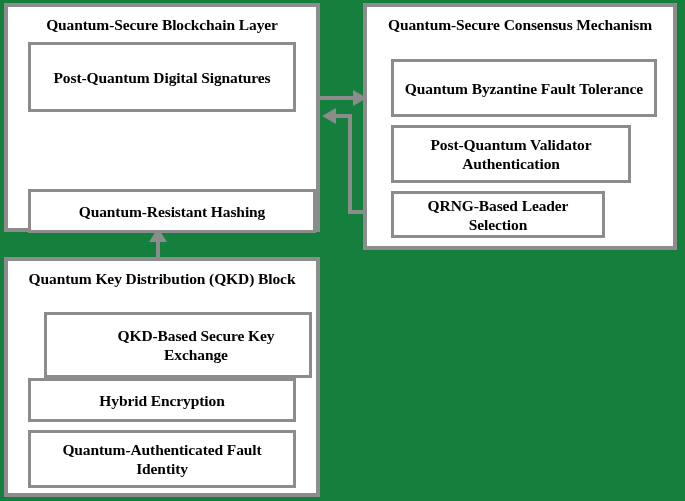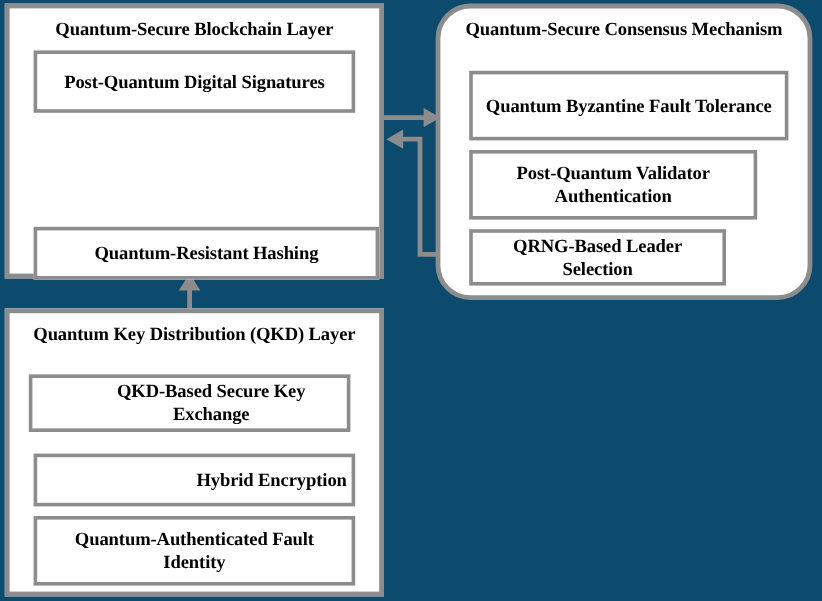--- a/index.html
+++ b/index.html
@@ -5,21 +5,21 @@
 <style>
   html, body {
     margin: 0;
     padding: 0;
     background: #ffffff;
   }
   #canvas {
     position: relative;
     width: 685px;
     height: 501px;
-    background: #0c4a6e;
+    background: #15803d;
     font-family: "Liberation Serif", "DejaVu Serif", serif;
     overflow: hidden;
   }
   .layer-box {
     position: absolute;
     box-sizing: border-box;
     border: 4px solid #8c8c8c;
     background: #ffffff;
   }
   .layer-title {
@@ -80,54 +80,54 @@
 
     <g>
       <line x1="158" y1="257" x2="158" y2="240" stroke="#8c8c8c" stroke-width="4"></line>
       <polygon points="149,242 158,228 167,242" fill="#8c8c8c"></polygon>
     </g>
   </svg>
 
   <div class="layer-box" style="left:4px; top:3px; width:316px; height:229px;">
     <div class="layer-title" style="top:8px;">Quantum-Secure Blockchain Layer</div>
 
-    <div class="item-box" style="left:20px; top:35px; width:268px; height:52px;">
+    <div class="item-box" style="left:20px; top:35px; width:268px; height:70px;">
       <span class="item-label">Post-Quantum Digital Signatures</span>
     </div>
 
 
     <div class="item-box" style="left:20px; top:166px; width:288px; height:44px;margin-top:16px;">
       <span class="item-label">Quantum-Resistant Hashing</span>
     </div>
   </div>
 
-  <div class="layer-box" style="left:363px; top:3px; width:314px; height:247px;border-radius:29px;">
+  <div class="layer-box" style="left:363px; top:3px; width:314px; height:247px;">
     <div class="layer-title" style="top:8px;">Quantum-Secure Consensus Mechanism</div>
 
     <div class="item-box" style="left:24px; top:52px; width:266px; height:58px;">
       <span class="item-label">Quantum Byzantine Fault Tolerance</span>
     </div>
 
     <div class="item-box" style="left:24px; top:118px; width:240px; height:58px;">
       <span class="item-label">Post-Quantum Validator Authentication</span>
     </div>
 
     <div class="item-box" style="left:24px; top:184px; width:214px; height:47px;">
       <span class="item-label">QRNG-Based Leader Selection</span>
     </div>
   </div>
 
   <div class="layer-box" style="left:4px; top:257px; width:316px; height:240px;">
-    <div class="layer-title" style="top:8px;">Quantum Key Distribution (QKD) Layer</div>
+    <div class="layer-title" style="top:8px;">Quantum Key Distribution (QKD) Block</div>
 
-    <div class="item-box" style="left:16px; top:51px; width:268px; height:48px;padding-left:36px;">
+    <div class="item-box" style="left:36px; top:51px; width:268px; height:66px;padding-left:36px;">
       <span class="item-label">QKD-Based Secure Key Exchange</span>
     </div>
 
-    <div class="item-box" style="left:20px; top:117px; width:268px; height:44px;justify-content:flex-end;">
+    <div class="item-box" style="left:20px; top:117px; width:268px; height:44px;">
       <span class="item-label">Hybrid Encryption</span>
     </div>
 
     <div class="item-box" style="left:20px; top:169px; width:268px; height:58px;">
       <span class="item-label">Quantum-Authenticated Fault Identity</span>
     </div>
   </div>
 
 </div>
 

